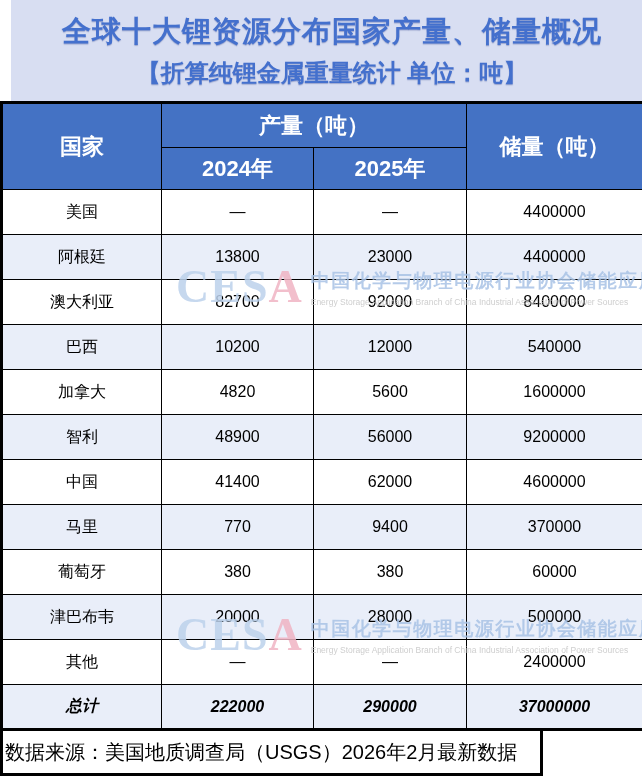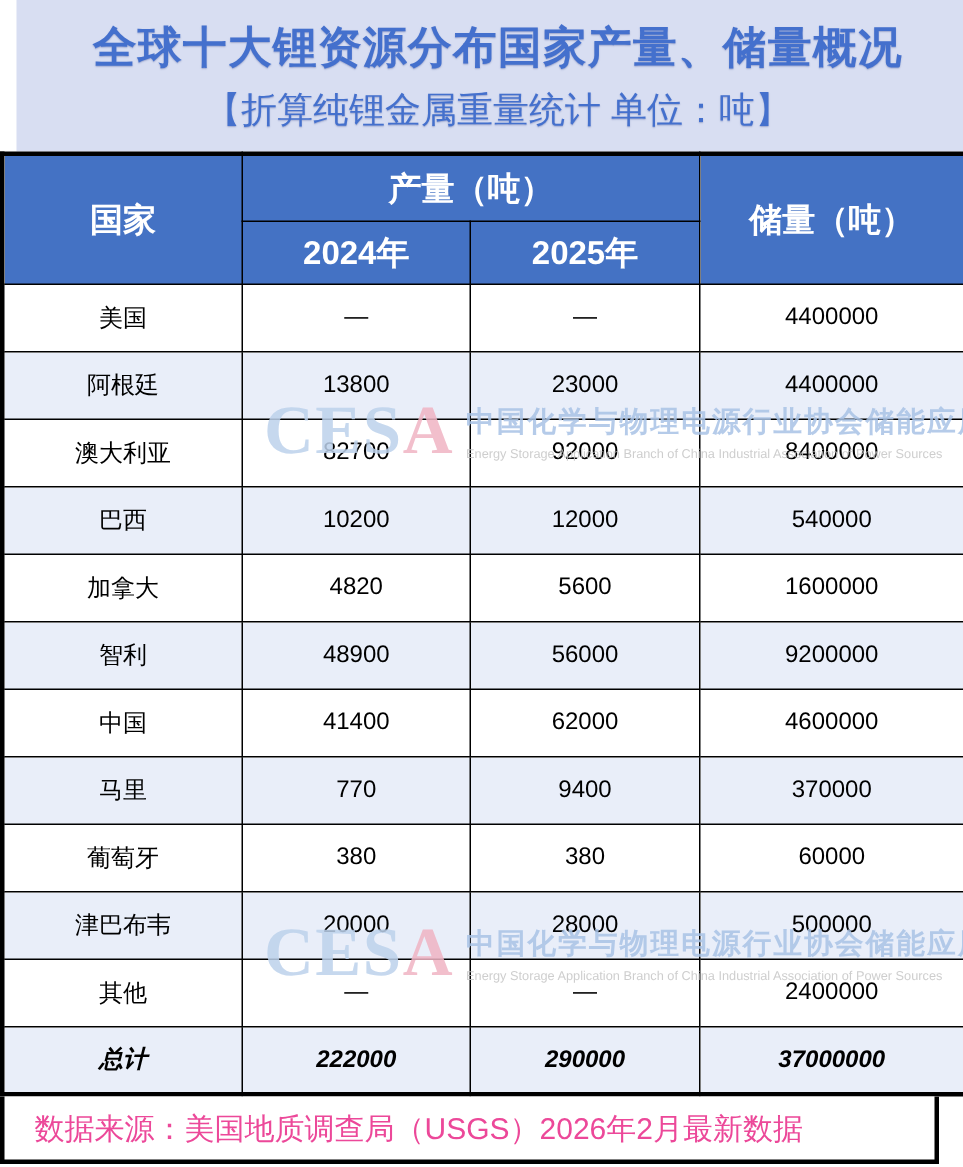--- a/index.html
+++ b/index.html
@@ -14,21 +14,21 @@
     width: 642px; height: 101px;
     background: #D8DEF2;
     display: flex; flex-direction: column; align-items: center; justify-content: center; margin-left: 11px;
   }
   .title {
     font-size: 29px; font-weight: bold; color: #4470CD;
     letter-spacing: 1px;
     text-shadow: 0 1px 1px rgba(45, 65, 140, 0.35);
   }
   .subtitle {
-    font-size: 24px; font-weight: normal; color: #4470CD;
+    font-size: 24px; font-weight: bold; color: #4470CD;
     margin-top: 5px;
     text-shadow: 0 1px 1px rgba(45, 65, 140, 0.35);
   }
   table.main {
     width: 642px; border-collapse: collapse; table-layout: fixed;
     border: 3px solid #000;
   }
   .main th, .main td {
     border: 1.5px solid #000;
     text-align: center; vertical-align: middle;
@@ -39,26 +39,26 @@
     font-size: 22px; font-weight: bold;
   }
   tr.h1 { height: 45px; }
   tr.h2 { height: 42px; }
   .main tbody tr { height: 45px; background: #fff; }
   .main tbody td { font-size: 16px; color: #000; }
   .main tbody tr.alt { background: #E9EEF9; }
   .main tbody tr.total td { font-weight: bold; font-style: italic; }
   td.bold-name { font-weight: normal; }
   .footer {
-    width: 626px; height: 45px;
+    width: 543px; height: 45px;
     border: 3px solid #000; border-top: none;
     background: #fff;
     display: flex; align-items: center;
-    padding-left: 20px;
-    font-size: 20px; color: #ec4899;
+    padding-left: 2px;
+    font-size: 20px; color: #000000;
   }
   .watermark {
     position: absolute; left: 132px;
     display: flex; align-items: flex-start;
     pointer-events: none; z-index: 20;
     opacity: 0.85;
   }
   .wm-1 { top: 266px; }
   .wm-2 { top: 614px; }
   .wm-logo {

